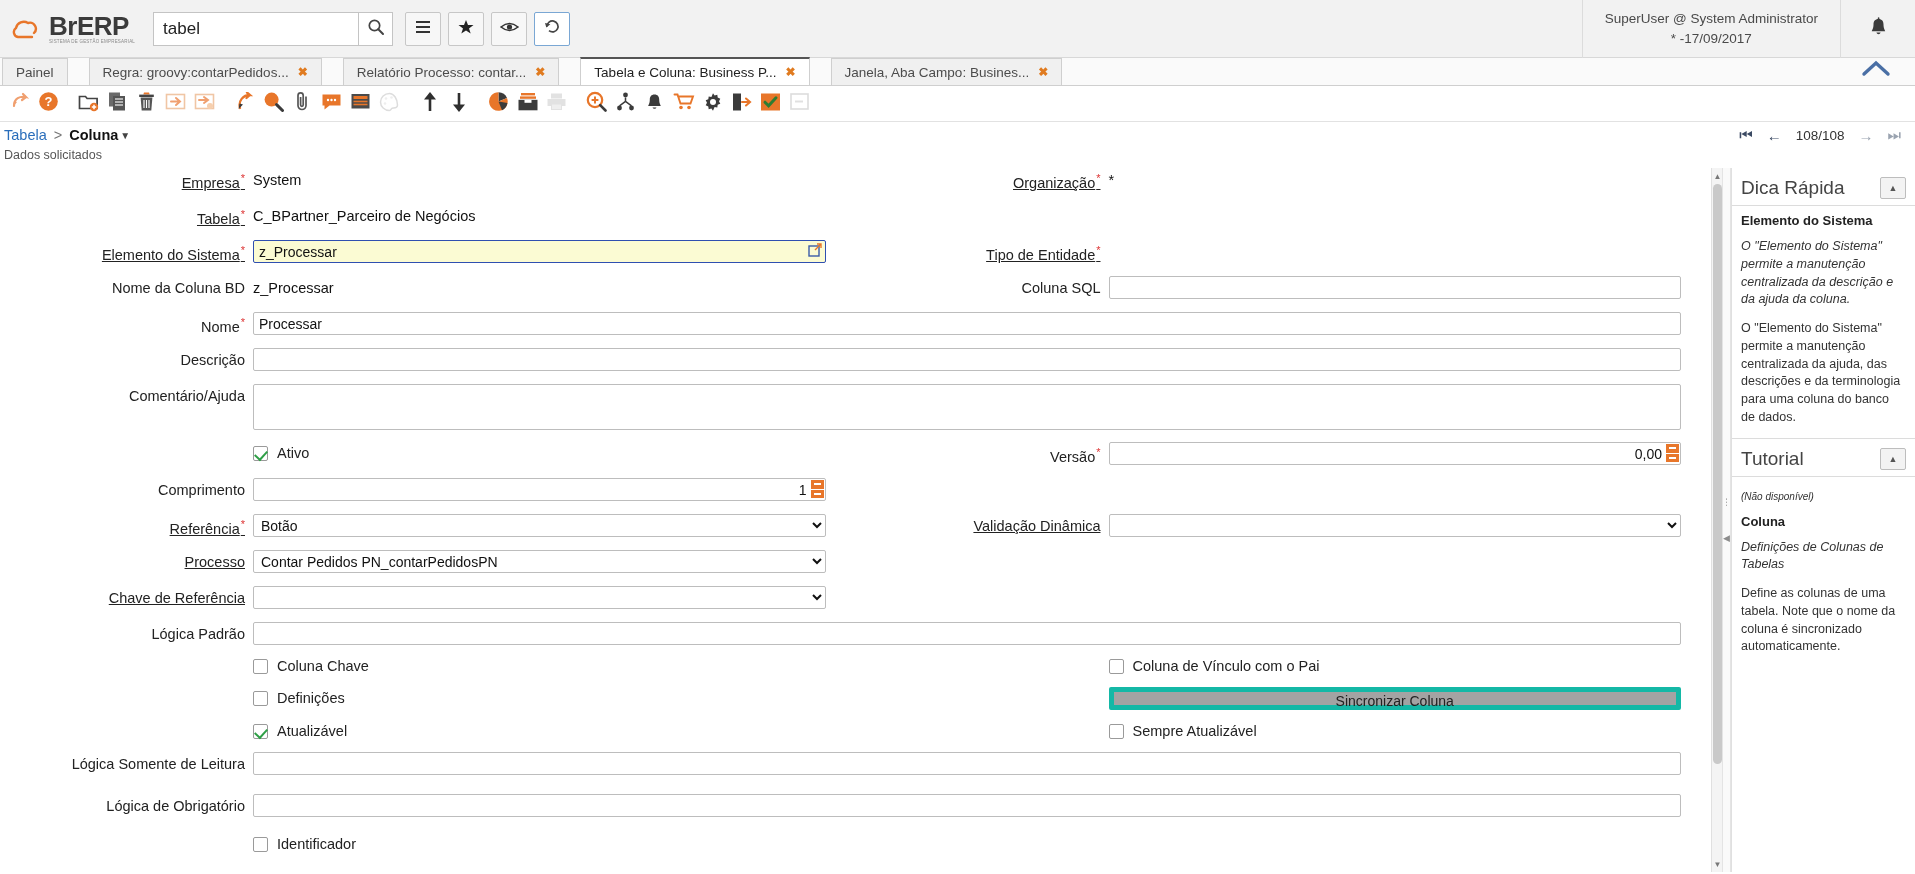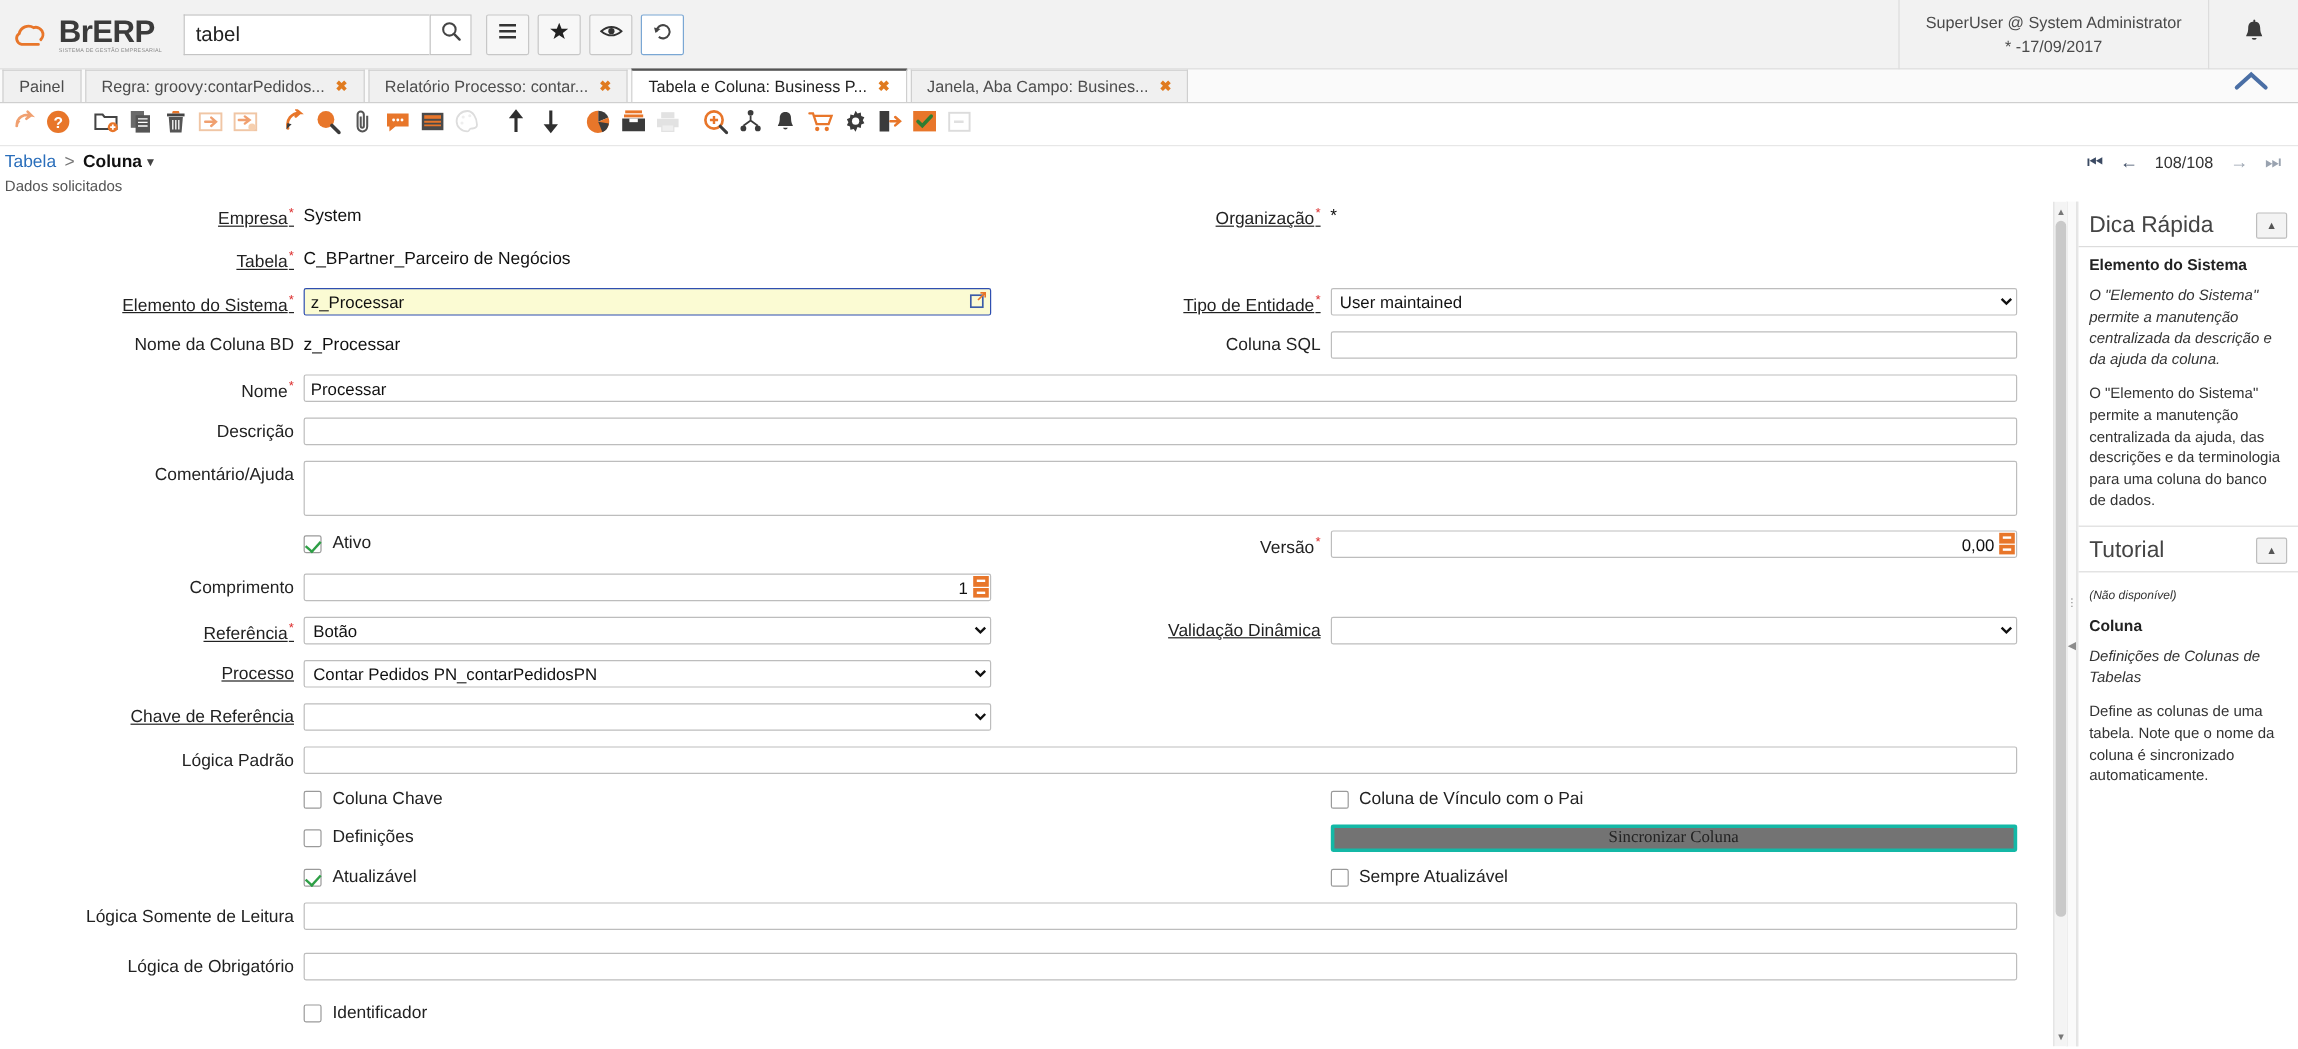--- a/index.html
+++ b/index.html
@@ -31,21 +31,21 @@
              padding:0 22px; display:flex; flex-direction:column; justify-content:center;
              align-items:center; font-size:13.5px; color:#4a4a4a; }
   .userbox div { line-height:1.45; }
   .bellbox { width:74px; height:58px; display:flex; align-items:center; justify-content:center; cursor:pointer; }
 
   
   .tabbar { height:28px; background:#fafafa; border-bottom:1px solid #cfcfcf;
             display:flex; align-items:flex-end; padding-left:2px; position:relative; }
   .wtab { height:27px; display:flex; align-items:center; gap:9px; padding:0 13px;
           border:1px solid #cfcfcf; border-bottom:none; background:#f0f0f0;
-          font-size:13.5px; color:#4c4c4c; margin-right:3px; cursor:pointer;
+          font-size:13.5px; color:#4c4c4c; margin-right:21px; cursor:pointer;
           white-space:nowrap;text-align:right; }
   .wtab.sel { background:#fff; border-top:2px solid #555; color:#222; height:28px; }
   .wtab .x { color:#e07b20; font-size:12px; font-weight:bold; cursor:pointer; }
   .wtab.sel .x { color:#e07b20; }
   .collapse-arrow { position:absolute; right:22px; bottom:1px; cursor:pointer; }
 
   
   .toolbar { height:36px; background:#fff; border-bottom:1px solid #e2e2e2;
              display:flex; align-items:center; padding-left:6px; gap:2px; }
   .tbtn { width:27px; height:28px; display:flex; align-items:center; justify-content:center;
@@ -101,23 +101,23 @@
                 border-radius:2px; outline:none; }
   textarea.tall { height:46px; }
   .chkrow { display:flex; align-items:center; gap:9px; padding-left:253px; }
   .chkrow2 { display:flex; align-items:center; gap:9px; }
   .cbx { width:15px; height:15px; border:1px solid #9a9a9a; background:#fff; border-radius:2px;
          display:inline-block; position:relative; cursor:pointer; }
   .cbx.on { background:#fff; }
   .cbx.on:after { content:""; position:absolute; left:3px; top:1px; width:6px; height:10px;
                   border:solid #2e9f46; border-width:0 2.5px 2.5px 0; transform:rotate(42deg); }
   .cbxlabel { font-size:14.5px; color:#222; }
-  .btnwide { width:100%; height:23px; border:3px solid #14b8a6; background:#737373;
+  .btnwide { width:100%; height:23px; border:5px solid #14b8a6; background:#a3a3a3;
              font-size:14px; color:#222; border-radius:2px; cursor:pointer;
-             font-family:Liberation Serif, serif; }
+             font-family:Liberation Sans, sans-serif; }
 
   .vscroll { position:absolute; right:0; top:0; width:11px; height:100%; background:#f4f4f4;
              border-left:1px solid #e0e0e0; }
   .vthumb { position:absolute; left:1px; top:16px; width:9px; height:580px; background:#c9c9c9; border-radius:5px; }
   .vs-arrow { position:absolute; left:0; width:11px; height:14px; display:flex;
               align-items:center; justify-content:center; font-size:8px; color:#777; }
 
   .splitgrip { width:9px; background:#fafafa; border-left:1px solid #e4e4e4;
                border-right:1px solid #e4e4e4; display:flex; flex-direction:column;
                align-items:center; justify-content:center; gap:26px; cursor:col-resize; }
@@ -523,25 +523,20 @@
                 <svg width="14" height="14" viewBox="0 0 14 14">
                     <rect x="1" y="3" width="10" height="10" fill="none" stroke="#3b5ca8" stroke-width="1.4"></rect>
                     <path d="M7 7 13 1M9 1h4v4" fill="none" stroke="#e8762a" stroke-width="1.4"></path>
                   </svg>
               </span>
             </div>
           </div>
         </div>
         <div class="col">
           <div class="lbl u"><span>Tipo de Entidade</span><span class="req">*</span></div>
-          <div class="fld">
-            <select class="ff">
-              <option>User maintained</option>
-            </select>
-          </div>
         </div>
       </div>
 
       <div class="row">
         <div class="col">
           <div class="lbl">Nome da Coluna BD</div>
           <div class="fld">
             <div class="txtval">z_Processar</div>
           </div>
         </div>

